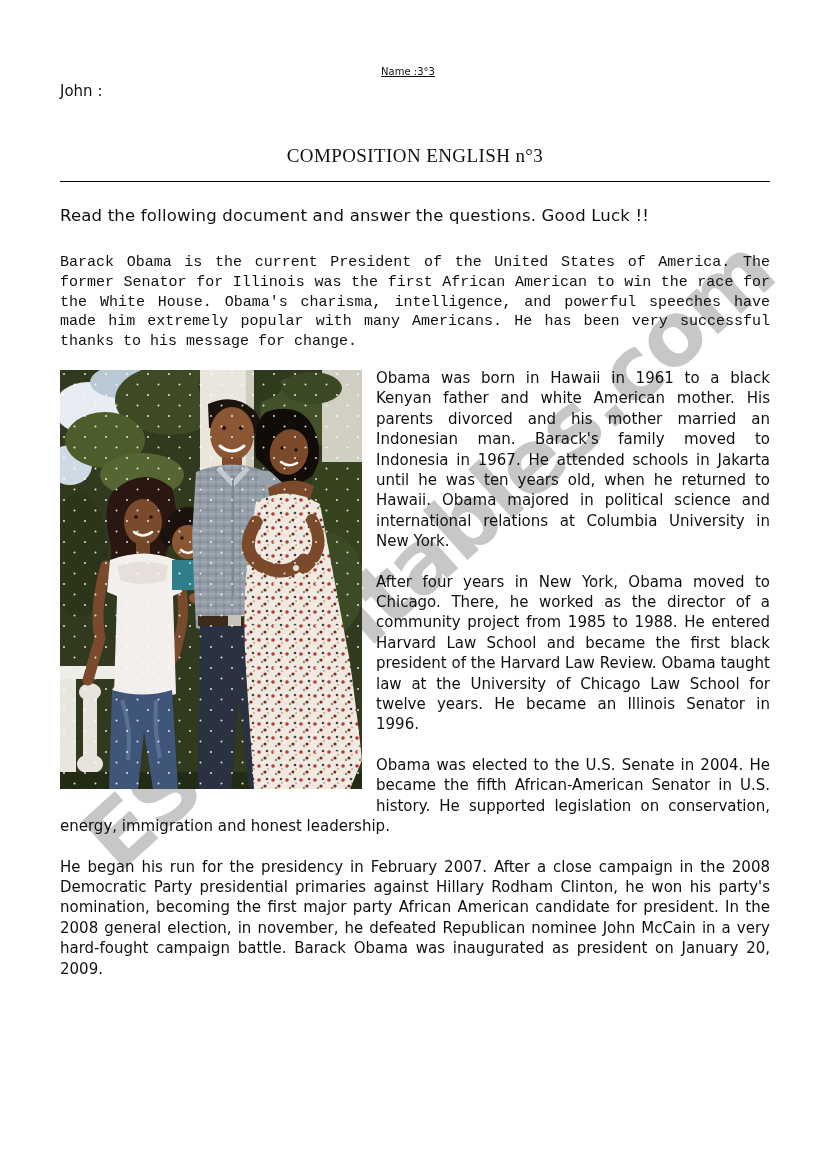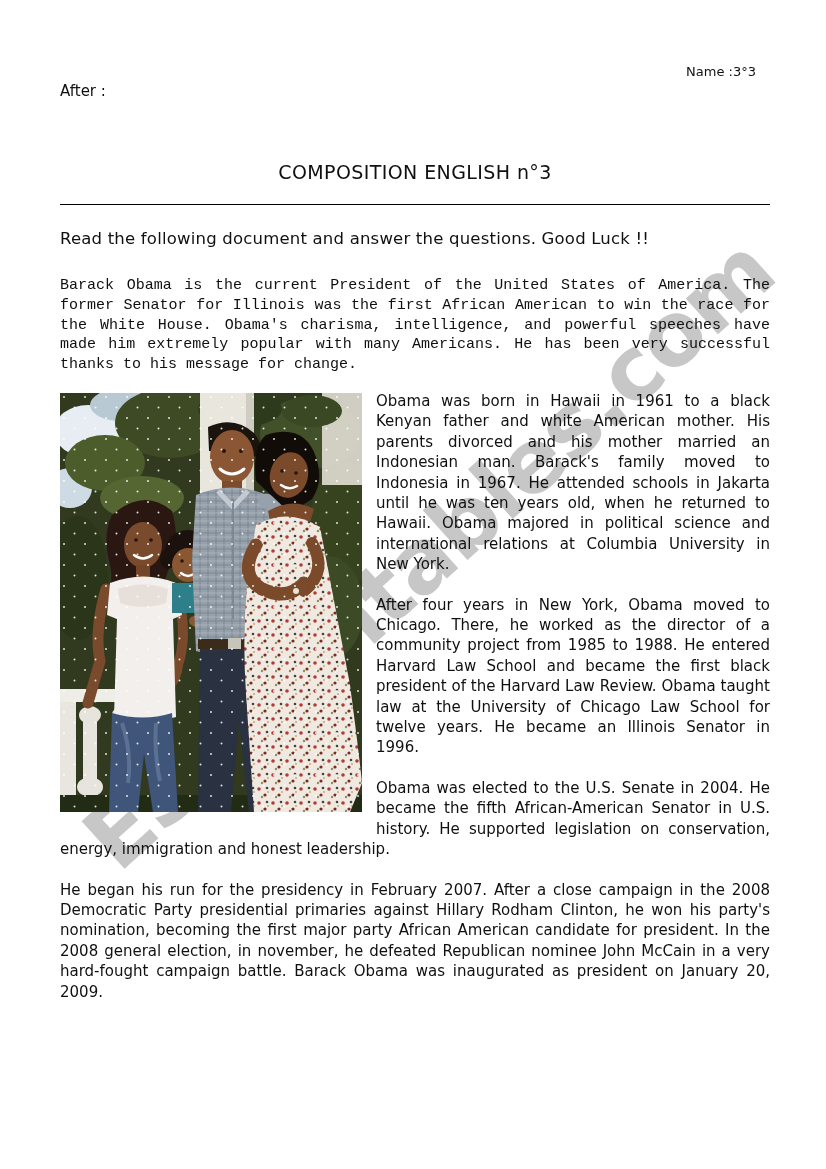--- a/index.html
+++ b/index.html
@@ -8,24 +8,24 @@
     overflow:hidden;color:#101010;
     font-family:"DejaVu Sans","Liberation Sans",sans-serif;
   }
   .watermark{
     position:absolute;left:98px;top:800px;z-index:0;
     font-size:88px;font-weight:bold;letter-spacing:-2px;white-space:nowrap;
     color:#c7c7c7;transform:rotate(-42deg);transform-origin:0 50%;
     font-family:"DejaVu Sans",sans-serif;user-select:none;
   }
   .content{position:relative;z-index:1;padding:62px 56px 0 60px;}
-  .head-row{display:flex;justify-content:flex-end;font-size:13px;line-height:19px;}
+  .head-row{display:flex;justify-content:center;font-size:10px;line-height:19px;text-decoration:underline;}
   .class-num{margin-right:14px;}
   .date-row{font-size:15px;line-height:19px;margin-top:1px;}
-  .title-wrap{margin-top:60px;text-align:center;border-bottom:1.5px solid #000;padding-bottom:21px;}
+  .title-wrap{margin-top:44px;text-align:center;border-bottom:1.5px solid #000;padding-bottom:14px;font-family:Liberation Serif, serif;}
   .title{font-size:19px;letter-spacing:.4px;}
   .instruction{margin-top:24px;font-size:16.5px;letter-spacing:.2px;}
   .para-intro{margin:28px 0 0 0;font-size:15px;line-height:19.8px;text-align:justify;font-family:Liberation Mono, monospace;}
   .body-flow{margin-top:16px;font-size:15px;line-height:20.4px;text-align:justify;}
   .body-flow p{margin:0 0 20px 0;}
   figure.photo{float:left;width:302px;height:419px;margin:2px 14px 26px 0;padding:0;}
   figure.photo svg{display:block;width:302px;height:419px;}
 </style>
 </head>
 <body>
@@ -33,21 +33,21 @@
 <div class="page">
 
   <div class="watermark">ESLprintables.com</div>
 
   <div class="content">
 
     <div class="head-row">
       <span>Name :</span>
       <span class="class-num">3°3</span>
     </div>
-    <div class="date-row">After :</div>
+    <div class="date-row">John :</div>
 
     <div class="title-wrap">
       <span class="title">COMPOSITION ENGLISH n°3</span>
     </div>
 
     <div class="instruction">Read the following document and answer the questions. Good Luck !!</div>
 
     <p class="para-intro">Barack Obama is the current President of the United States of America. The former Senator for Illinois was the first African American to win the race for the White House. Obama's charisma, intelligence, and powerful speeches have made him extremely popular with many Americans. He has been very successful thanks to his message for change.</p>
 
     <div class="body-flow">

